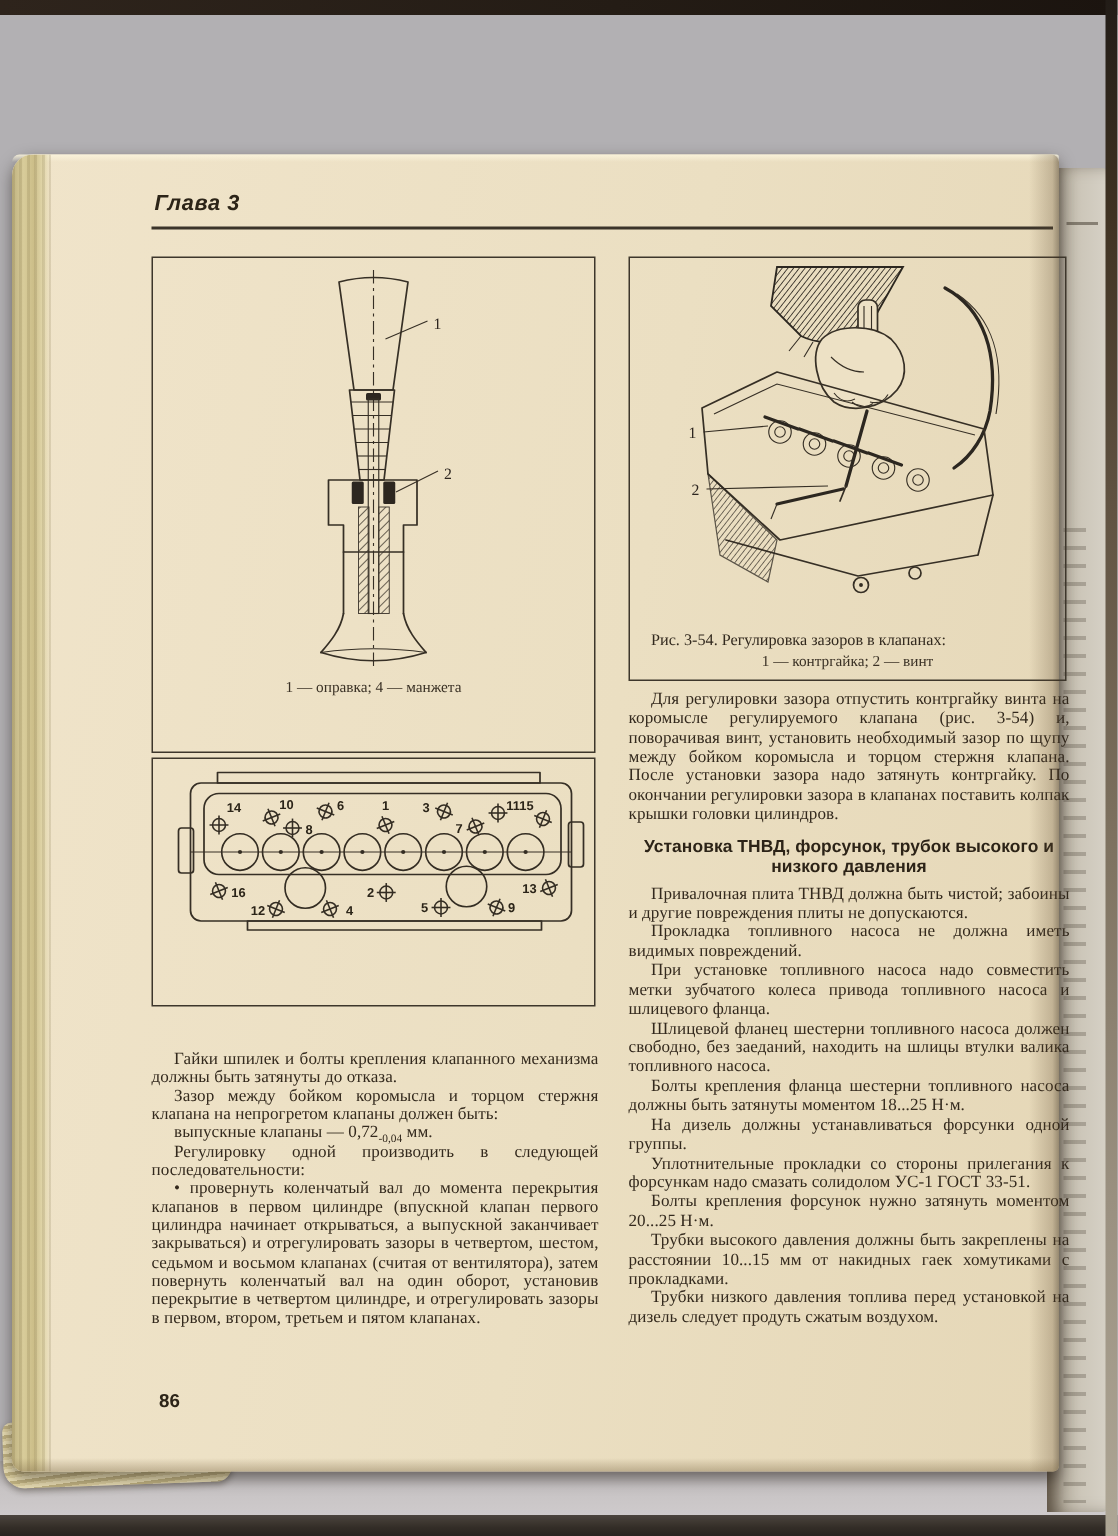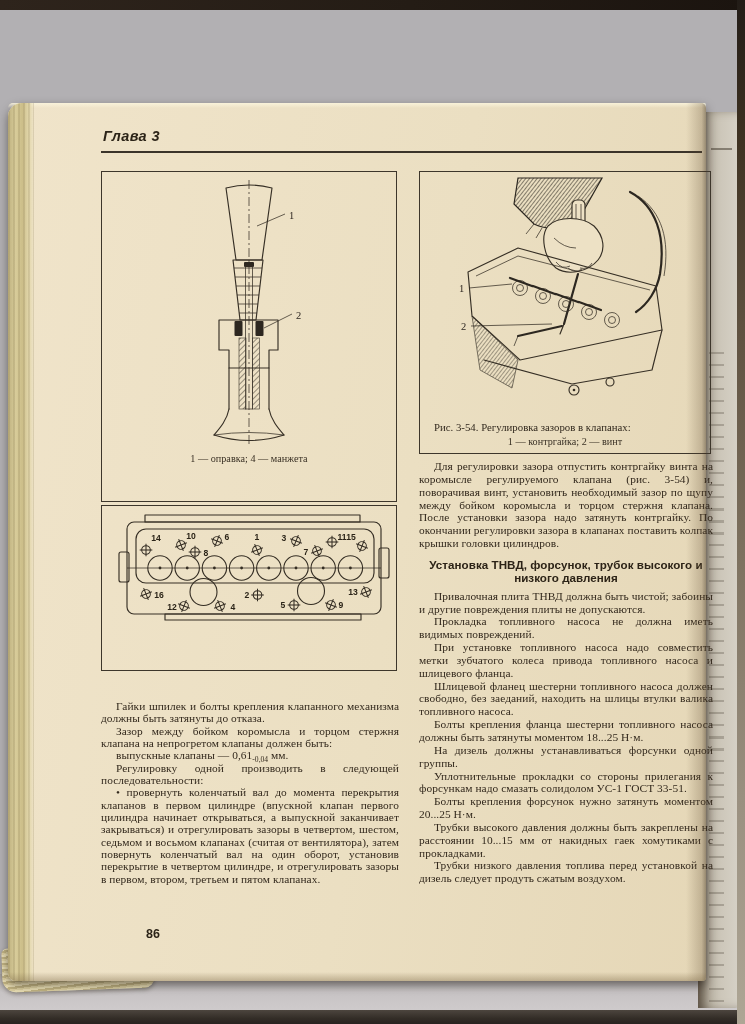--- a/index.html
+++ b/index.html
@@ -66,21 +66,21 @@
   .cyl{stroke:#342d23;fill:none;stroke-width:1.1px;}
   .cyl-dot{fill:#342d23;stroke:none;}
 
   .col{position:absolute;color:#33291d;text-align:justify;}
   .left-col{left:93px;top:577px;width:298px;font-size:11.4px;line-height:12.35px;letter-spacing:.05px;margin-top:20px;}
   .right-col{left:411px;top:357px;width:294px;font-size:11.4px;line-height:12.85px;letter-spacing:.05px;}
   .col p{margin:0;text-indent:15px;}
   .col sup,.col sub{font-size:7.6px;line-height:0;letter-spacing:0;}
   .sec-heading{font:700 11.6px/13.4px "Liberation Sans",sans-serif;text-align:center;
     text-indent:0 !important;margin:8px 2px 5px !important;color:#2c2317;}
-  .page-num{position:absolute;left:98px;top:824px;font:700 12.5px "Liberation Sans",sans-serif;color:#2c2418;margin-left:40px;}
+  .page-num{position:absolute;left:98px;top:824px;font:700 12.5px "Liberation Sans",sans-serif;color:#2c2418;}
 </style>
 </head>
 <body>
 
 <div class="scan">
   <div class="strip-bottom-light"></div>
   <div class="page-next">
     <div class="pn-rule"></div>
     <div class="pn-marks"></div>
   </div>
@@ -304,21 +304,21 @@
         <line class="lnthin" x1="49" y1="152" x2="130" y2="150"></line>
         <text class="callout-text" x="39" y="156">2</text>
       </svg>
       <figcaption class="fig-caption">Рис. 3-54. Регулировка зазоров в клапанах:</figcaption>
       <div class="fig-legend">1 — контргайка; 2 — винт</div>
     </figure>
 
     <div class="col left-col" id="left-col">
         <p>Гайки шпилек и болты крепления клапанного механизма должны быть затянуты до отказа.</p>
         <p>Зазор между бойком коромысла и торцом стержня клапана на непрогретом клапаны должен быть:</p>
-        <p><span>выпускные клапаны — 0,61</span><sub>-0,04</sub><span> мм.</span></p>
+        <p><span>выпускные клапаны — 0,72</span><sub>-0,04</sub><span> мм.</span></p>
         <p>Регулировку одной производить в следующей последовательности:</p>
         <p>• провернуть коленчатый вал до момента перекрытия клапанов в первом цилиндре (впускной клапан первого цилиндра начинает открываться, а выпускной заканчивает закрываться) и отрегулировать зазоры в четвертом, шестом, седьмом и восьмом клапанах (считая от вентилятора), затем повернуть коленчатый вал на один оборот, установив перекрытие в четвертом цилиндре, и отрегулировать зазоры в первом, втором, третьем и пятом клапанах.</p>
       </div>
     <div class="col right-col" id="right-col">
         <p>Для регулировки зазора отпустить контргайку винта на коромысле регулируемого клапана (рис. 3-54) и, поворачивая винт, установить необходимый зазор по щупу между бойком коромысла и торцом стержня клапана. После установки зазора надо затянуть контргайку. По окончании регулировки зазора в клапанах поставить колпак крышки головки цилиндров.</p>
         <p class="sec-heading">Установка ТНВД, форсунок, трубок высокого и низкого давления</p>
         <p>Привалочная плита ТНВД должна быть чистой; забоины и другие повреждения плиты не допускаются.</p>
         <p>Прокладка топливного насоса не должна иметь видимых повреждений.</p>
         <p>При установке топливного насоса надо совместить метки зубчатого колеса привода топливного насоса и шлицевого фланца.</p>
         <p>Шлицевой фланец шестерни топливного насоса должен свободно, без заеданий, находить на шлицы втулки валика топливного насоса.</p>

